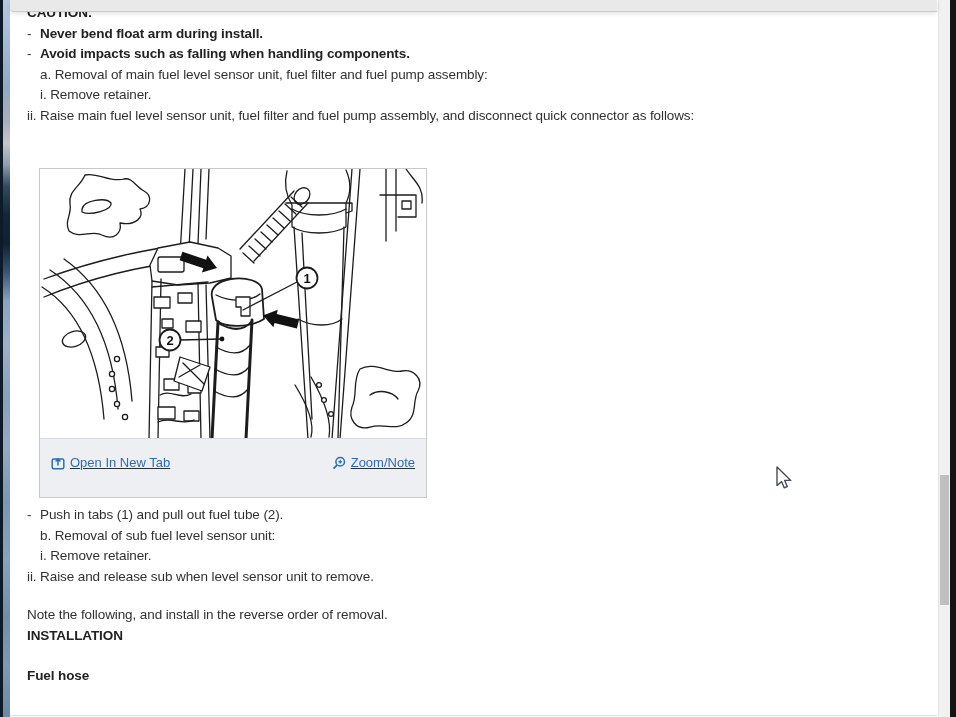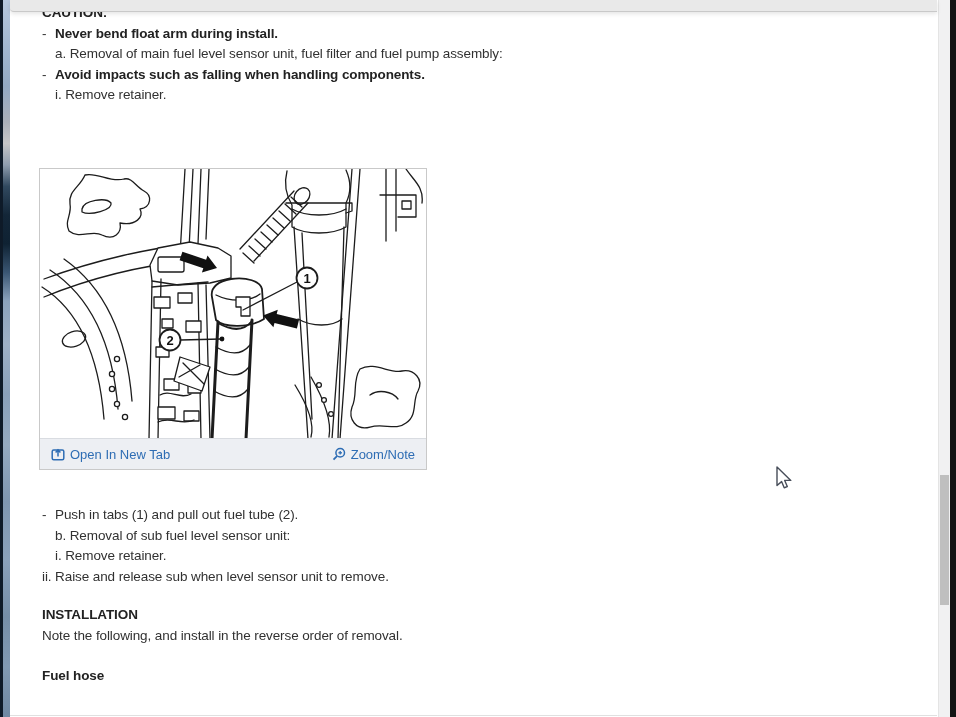--- a/index.html
+++ b/index.html
@@ -25,35 +25,35 @@
   .toolbar{position:absolute;left:10px;top:0;width:927px;height:11px;background:#e9e9e9;
     border-bottom:1px solid #c9c9c9;box-shadow:0 2px 4px rgba(0,0,0,.10);
     border-bottom-left-radius:4px;z-index:6;overflow:visible;}
   .tb-avatar{position:absolute;left:743px;top:-24px;width:32px;height:32px;border-radius:50%;background:#4d7db8;}
   .tb-print{position:absolute;left:796px;top:-11px;width:26px;height:17px;background:#3f70ae;border-radius:3px;}
   .tb-print .badge{position:absolute;right:-8px;bottom:-2px;width:8px;height:8px;border-radius:50%;
     background:#ffffff;border:2px solid #3f70ae;}
   .toolbar-clip{position:absolute;left:10px;top:0;width:927px;height:12px;overflow:hidden;z-index:6;}
 
   
-  .txt{position:absolute;left:42px;width:890px;font-size:13.5px;line-height:20.5px;color:#313131;letter-spacing:-0.1px;}
+  .txt{position:absolute;left:27px;width:890px;font-size:13.5px;line-height:20.5px;color:#313131;letter-spacing:-0.1px;}
   .txt .line{white-space:nowrap;}
   .b{font-weight:bold;color:#222222;}
   .ind{padding-left:13px;}
   .dash{display:inline-block;width:13px;}
   #group1{top:3px;z-index:2;}
   #group2{top:505px;}
   #group3{top:605px;}
   #group4{top:666px;}
 
   
   .fig{position:absolute;left:39px;top:168px;width:386px;border:1px solid #c9c9c9;background:#fff;}
   .fig-image{position:relative;width:386px;height:269px;background:#ffffff;}
   .fig-footer{height:26px;background:#edeff3;border-top:1px solid #d9dce1;
-    display:flex;align-items:center;justify-content:space-between;padding:2px 11px;}
+    display:flex;align-items:flex-start;justify-content:space-between;padding:16px 11px;text-decoration:underline;}
   .fig-link{display:flex;align-items:center;gap:5px;color:#2e6db4;font-size:13px;cursor:pointer;white-space:nowrap;}
   .fig-link svg{display:block;}
 
   .bottom-line{position:absolute;left:10px;top:715px;width:927px;height:1px;background:#e0e0e0;}
 
   
   .cursor{position:absolute;left:773px;top:465px;z-index:20;pointer-events:none;}
 </style>
 </head>
 <body>
@@ -68,23 +68,24 @@
   <div class="tb-avatar"></div>
   <div class="tb-print">
       <div class="badge"></div>
     </div>
 </div>
 <div class="toolbar"></div>
 
 <div class="txt" id="group1">
   <div class="line b">CAUTION:</div>
   <div class="line"><span class="dash">-</span><span class="b">Never bend float arm during install.</span></div>
+  <div class="line"><span class="dash">-</span><span class="b">Avoid impacts such as falling when handling components.</span></div>
   <div class="line ind">a. Removal of main fuel level sensor unit, fuel filter and fuel pump assembly:</div>
-  <div class="line"><span class="dash">-</span><span class="b">Avoid impacts such as falling when handling components.</span></div>
   <div class="line ind">i. Remove retainer.</div>
+  <div class="line">ii. Raise main fuel level sensor unit, fuel filter and fuel pump assembly, and disconnect quick connector as follows:</div>
 </div>
 
 <div class="fig">
   <div class="fig-image">
     <svg width="386" height="269" viewBox="0 0 386 269" fill="none" stroke="#1c1c1c" stroke-width="1.3" stroke-linecap="round" stroke-linejoin="round">
 
       <path d="M2,118 Q56,152 64,250"></path>
       <path d="M10,101 Q70,140 78,240"></path>
       <path d="M24,90 Q84,132 92,232"></path>
 
@@ -212,22 +213,22 @@
 </div>
 
 <div class="txt" id="group2">
   <div class="line"><span class="dash">-</span><span>Push in tabs (1) and pull out fuel tube (2).</span></div>
   <div class="line ind">b. Removal of sub fuel level sensor unit:</div>
   <div class="line ind">i. Remove retainer.</div>
   <div class="line">ii. Raise and release sub when level sensor unit to remove.</div>
 </div>
 
 <div class="txt" id="group3">
+  <div class="line">Note the following, and install in the reverse order of removal.</div>
   <div class="line b">INSTALLATION</div>
-  <div class="line">Note the following, and install in the reverse order of removal.</div>
 </div>
 
 <div class="txt" id="group4">
   <div class="line b">Fuel hose</div>
 </div>
 
 <div class="bottom-line"></div>
 
 <svg class="cursor" width="24" height="26" viewBox="0 0 24 26">
   <path d="M4,2 L4,20.5 L8.6,16.6 L11.2,22.8 L14.3,21.5 L11.7,15.4 L17.8,15.4 Z" fill="#ffffff" stroke="#474d59" stroke-width="1.4" stroke-linejoin="round"></path>

